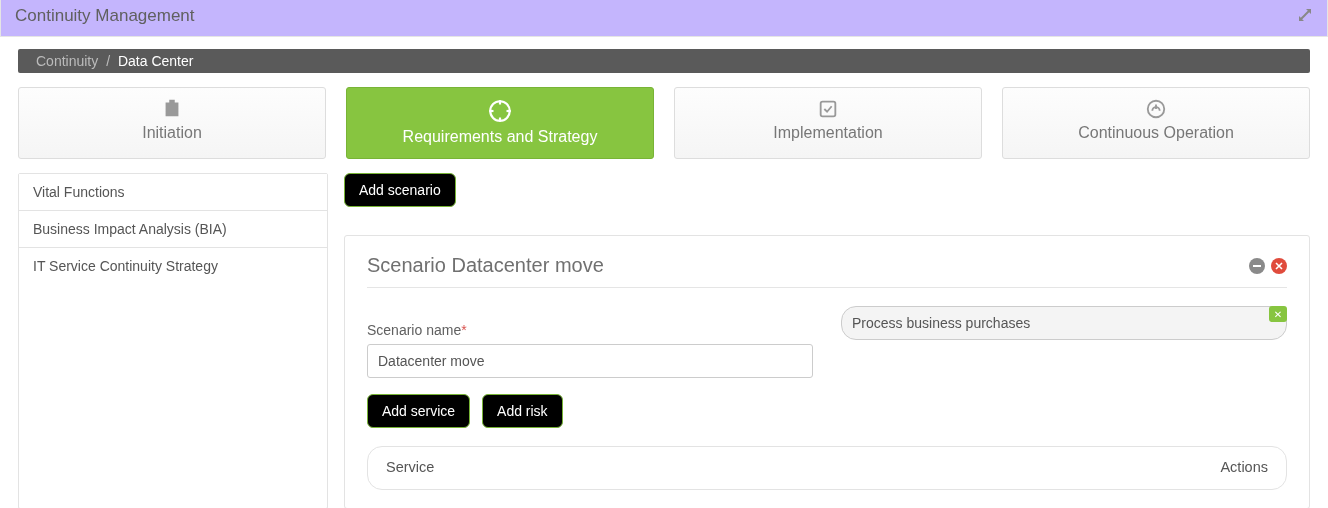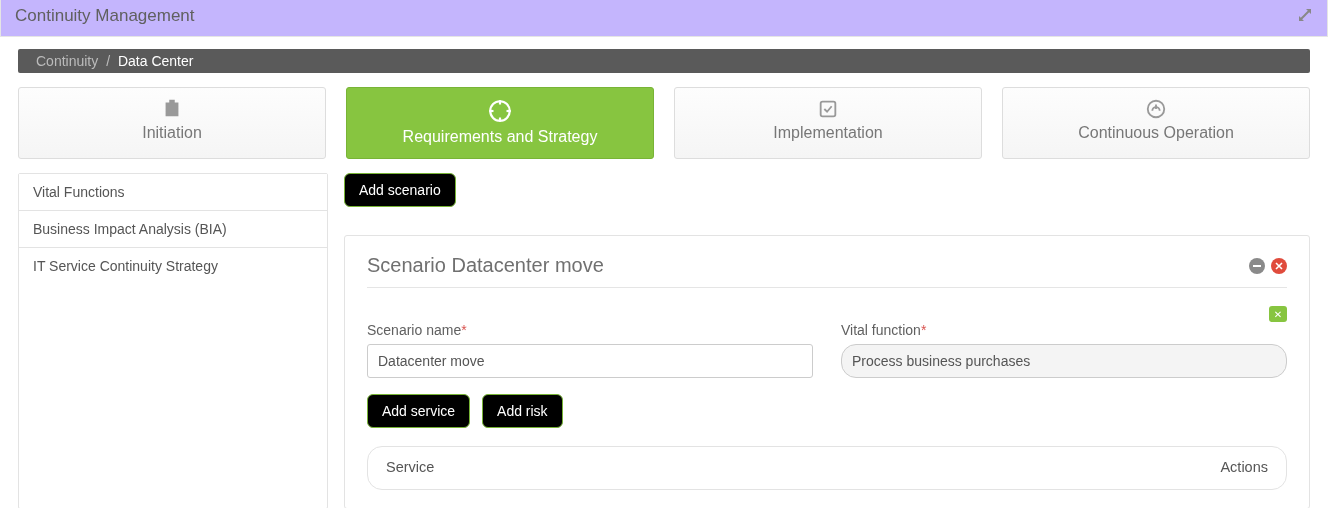--- a/index.html
+++ b/index.html
@@ -128,21 +128,20 @@
         </div>
         <div class="hr"></div>
 
         <div class="form-row">
           <div class="field">
             <label><span>Scenario name</span><span class="req">*</span></label>
             <input class="input" type="text" value="Datacenter move" style="">
           </div>
           <div class="field">
             <div class="tag-clear">✕</div>
-            <label><span>Vital function</span><span class="req">*</span></label>
             <input class="input ro" type="text" readonly="" value="Process business purchases" style="">
           </div>
         </div>
 
         <div class="sub-actions">
           <button class="btn">Add service</button>
           <button class="btn">Add risk</button>
         </div>
 
         <div class="table-wrap">

